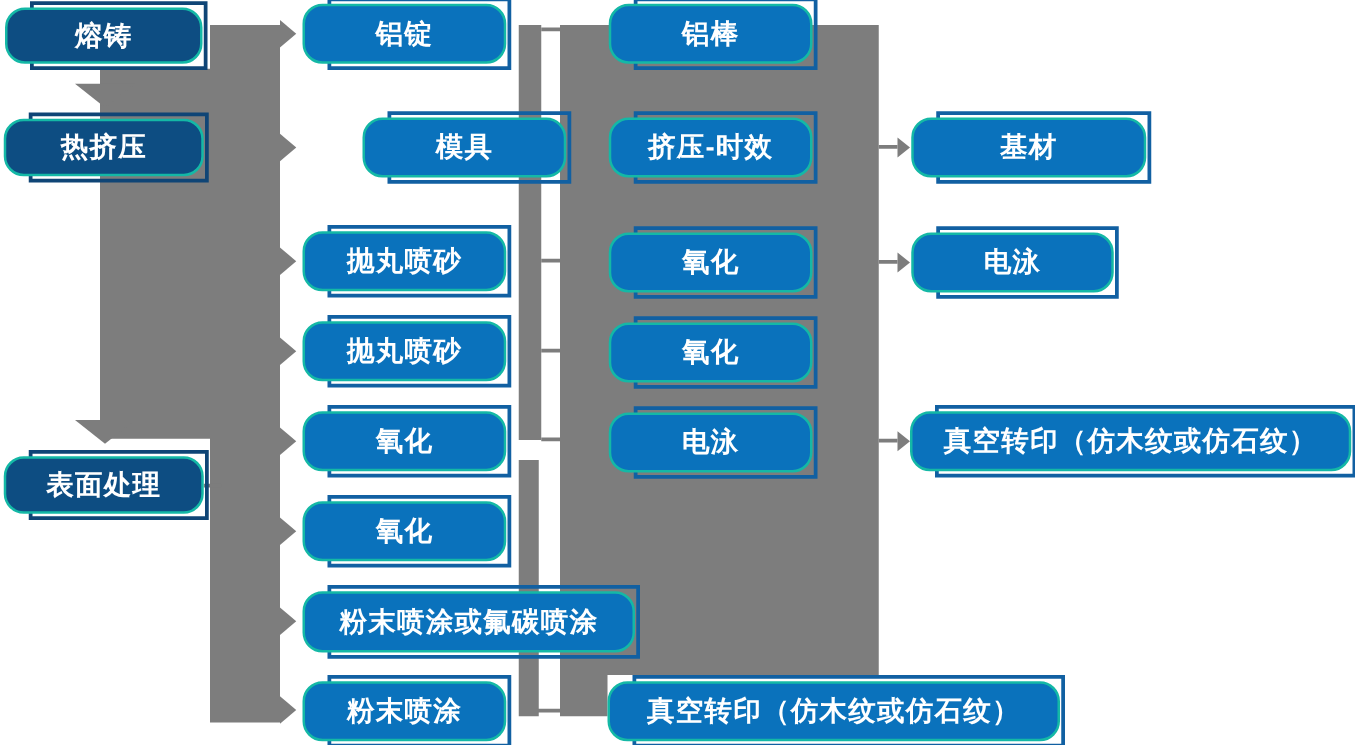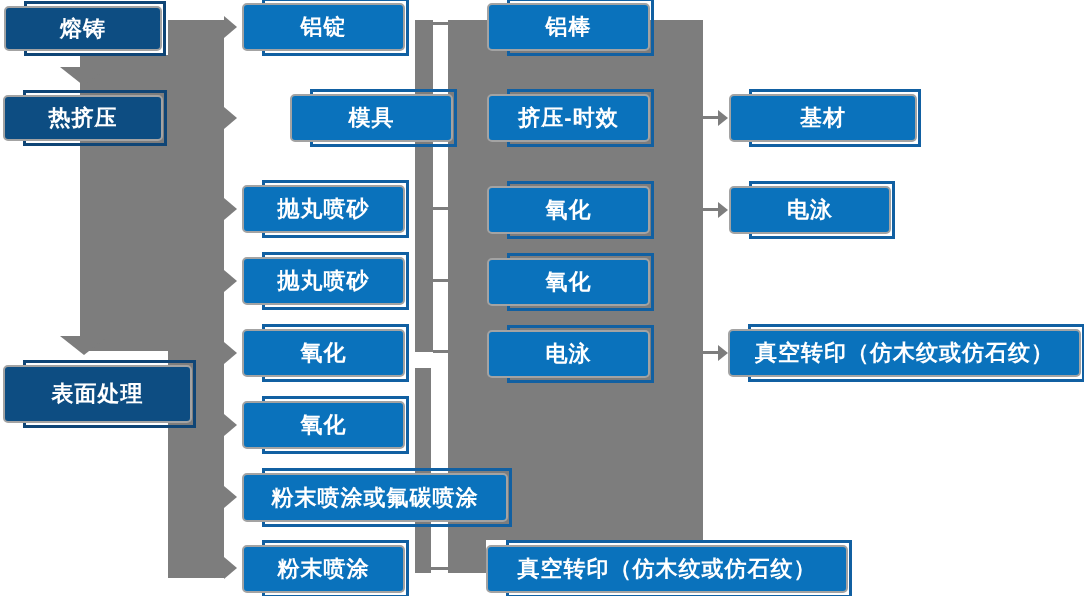--- a/index.html
+++ b/index.html
@@ -27,22 +27,22 @@
     border-top:19px solid #7d7d7d;
   }
   .node{position:absolute;z-index:2;}
   .node .echo{
     position:absolute;left:20px;right:-4px;top:-5px;bottom:-5px;
     border:3px solid #1160a2;
   }
   .node .face{
     position:absolute;left:0;top:0;right:0;bottom:0;
     background:#0a72bc;
-    border:2px solid #a3a3a3;
-    border-radius:5px;
+    border:2px solid #14b8a6;
+    border-radius:16px;
     display:flex;align-items:center;justify-content:center;
     color:#ffffff;font-weight:bold;font-size:22px;
     letter-spacing:1px;
     white-space:nowrap;
   }
   .node.dark .face{background:#0d4d82;}
   .node.dark .echo{border-color:#0f4576;}
 </style>
 </head>
 <body>
@@ -78,21 +78,21 @@
     <div class="tri-down" style="left: 60px; top: 67px;"></div>
     <div class="tri-down" style="left: 60px; top: 336px;"></div>
     <div class="node dark" style="left: 4px; top: 6px; width: 158px; height: 45px;">
       <div class="echo"></div>
       <div class="face">熔铸</div>
     </div>
     <div class="node dark" style="left: 3px; top: 95px; width: 160px; height: 46px;">
       <div class="echo"></div>
       <div class="face">热挤压</div>
     </div>
-    <div class="node dark" style="left: 3px; top: 365px; width: 160px; height: 58px; padding-left: 29px;">
+    <div class="node dark" style="left: 3px; top: 365px; width: 160px; height: 46px;">
       <div class="echo"></div>
       <div class="face">表面处理</div>
     </div>
     <div class="node light" style="left: 242px; top: 3px; width: 163px; height: 48px;">
       <div class="echo"></div>
       <div class="face">铝锭</div>
     </div>
     <div class="node light" style="left: 242px; top: 94px; width: 163px; height: 48px; margin-left: 48px;">
       <div class="echo"></div>
       <div class="face">模具</div>

